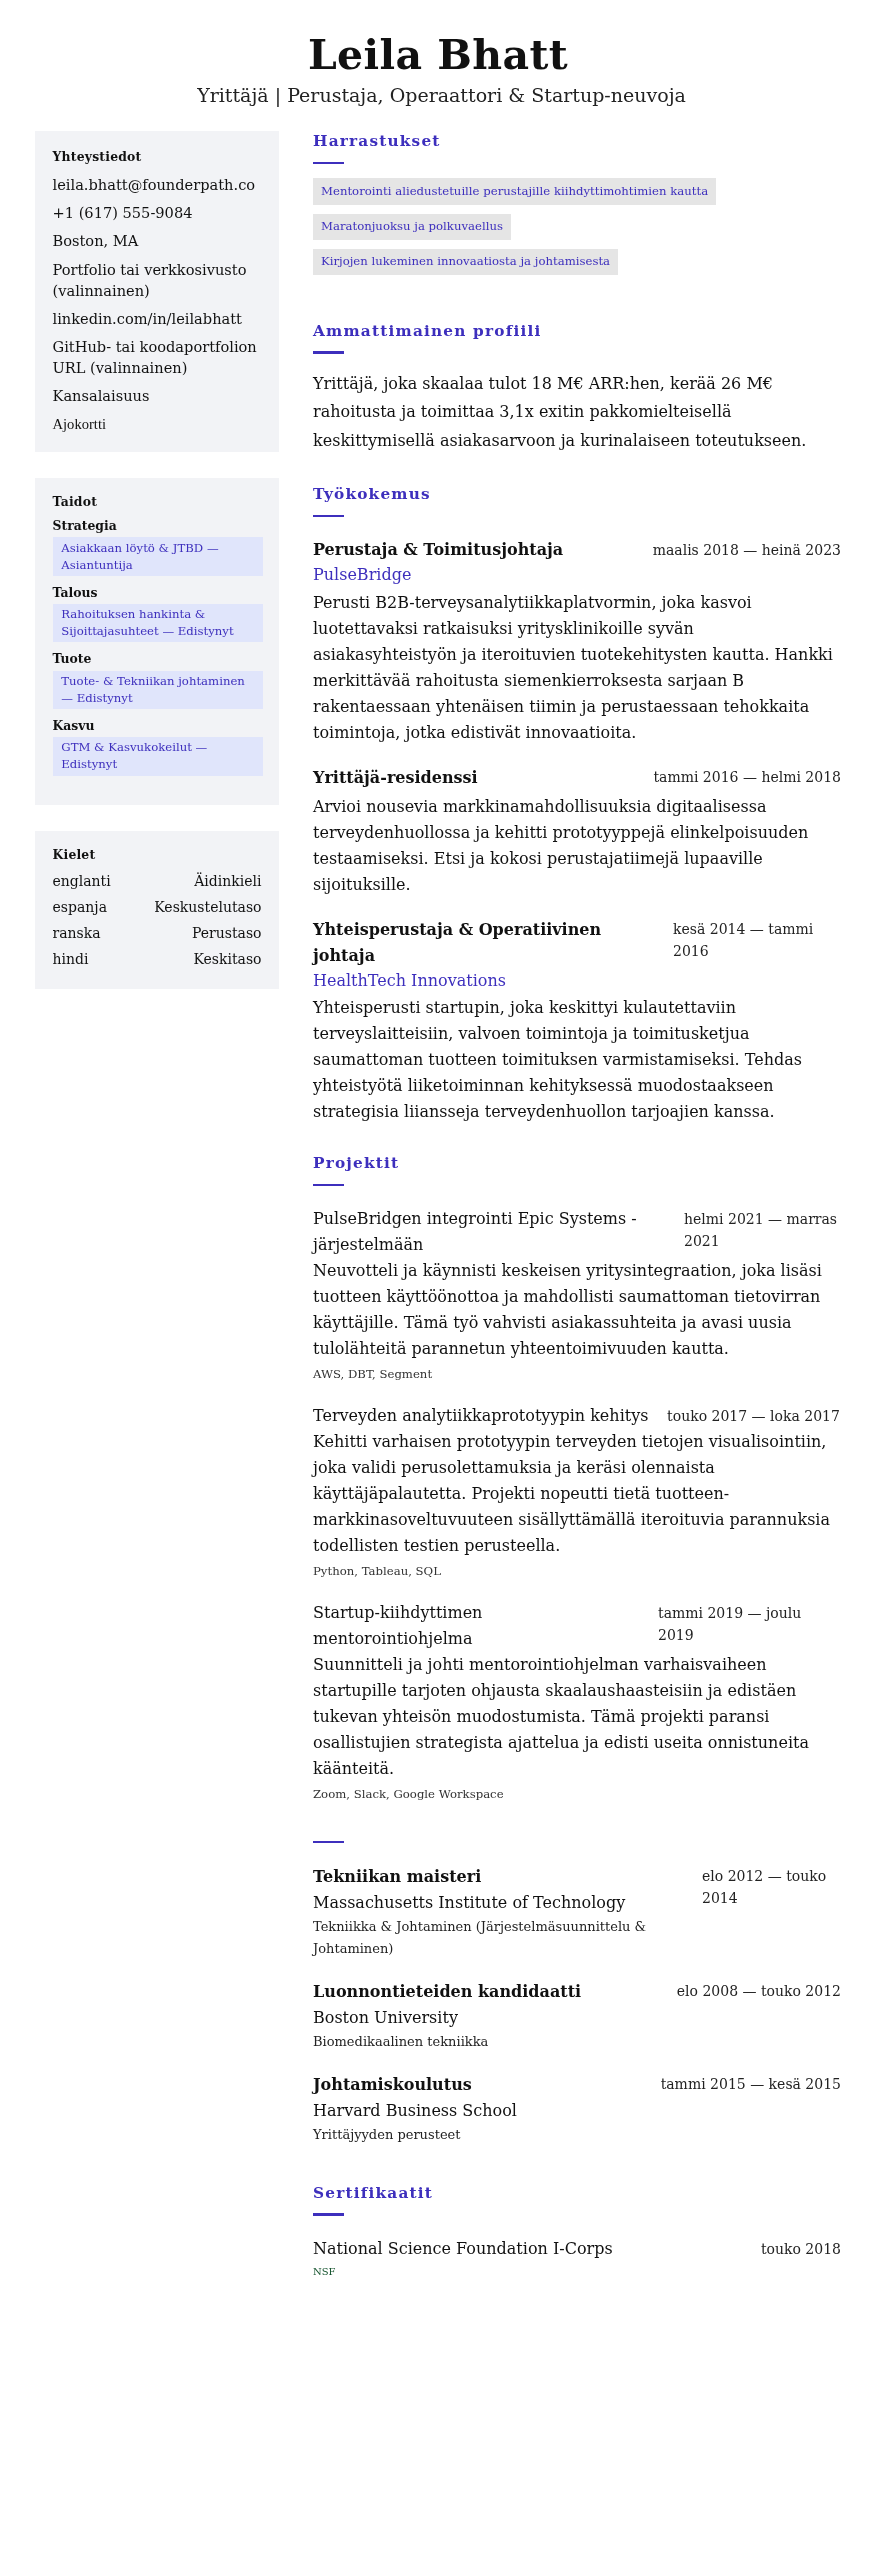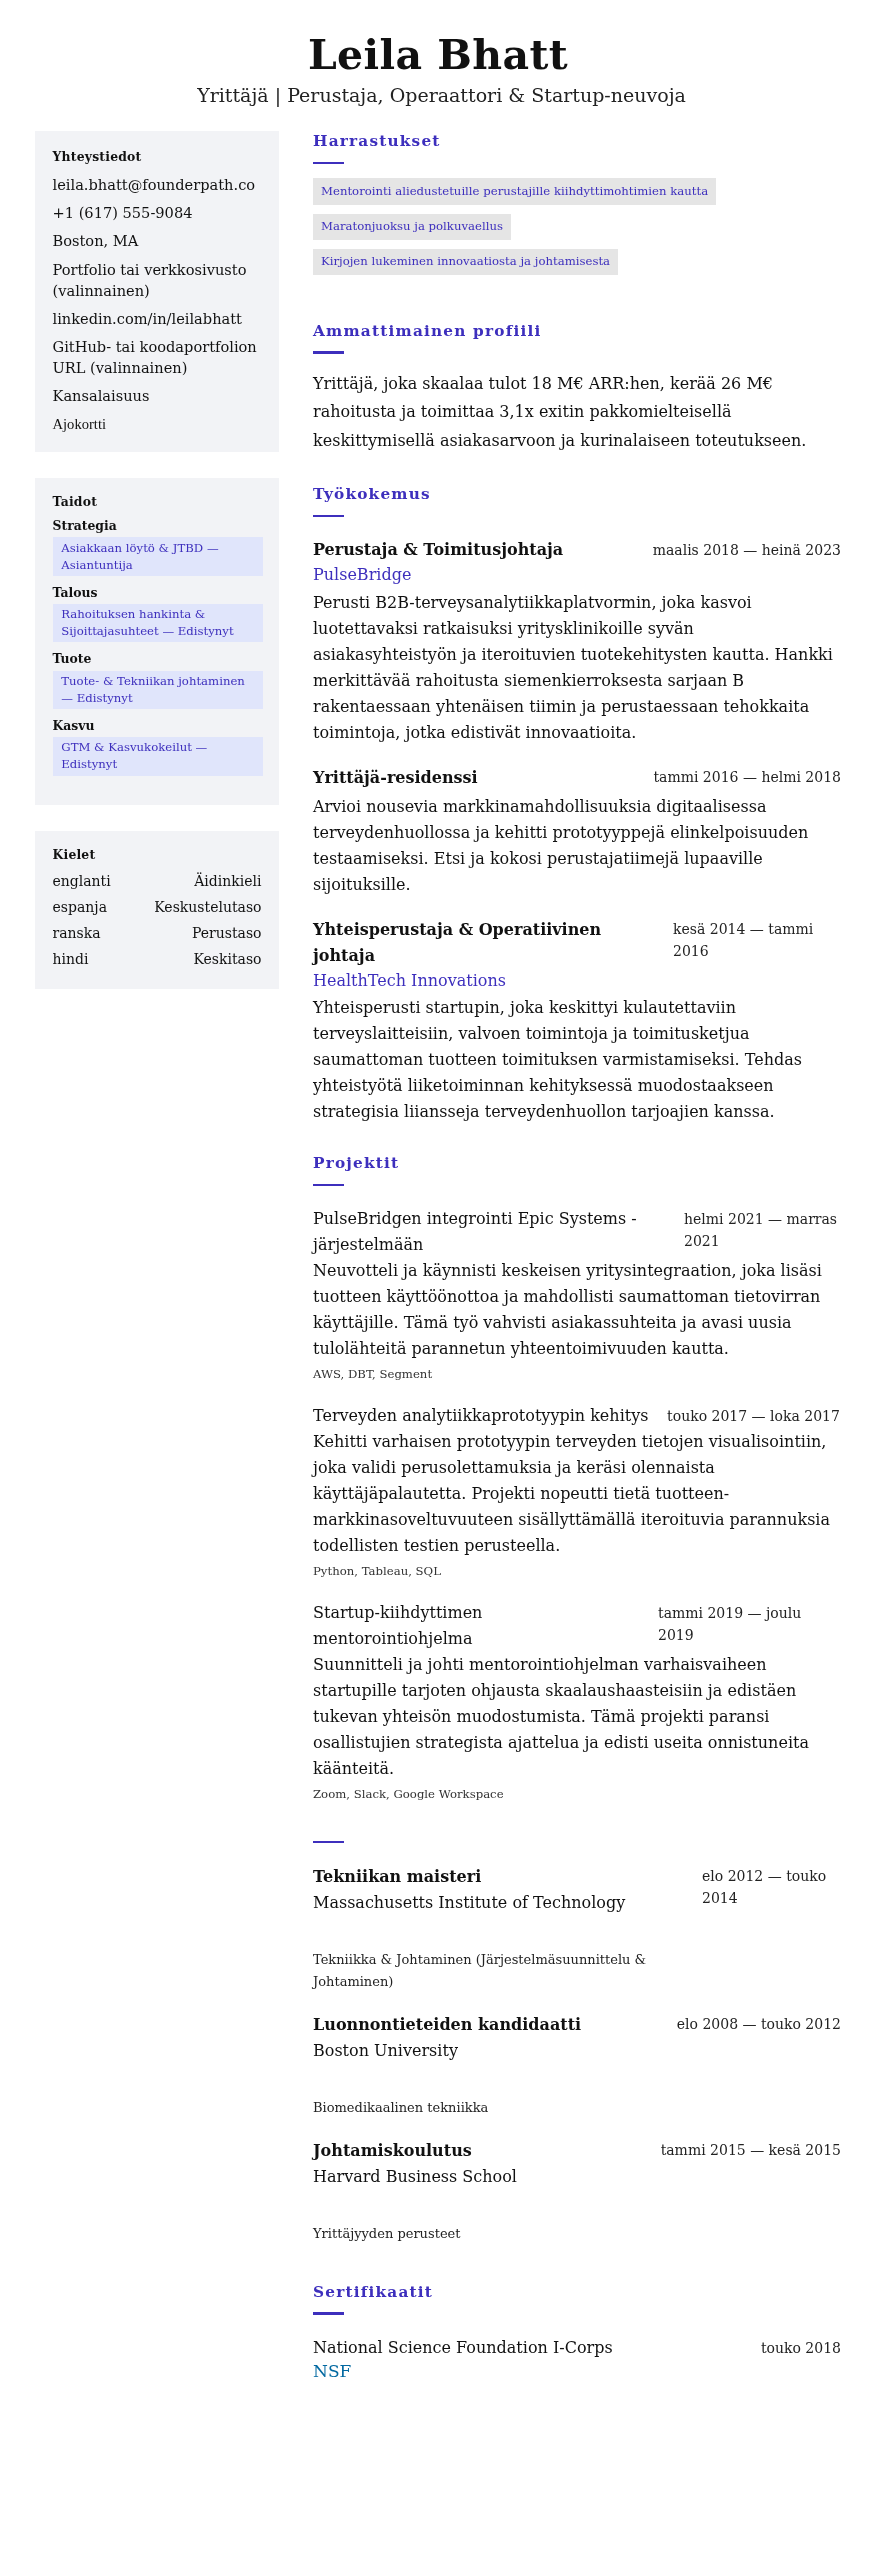--- a/index.html
+++ b/index.html
@@ -40,24 +40,24 @@
     .entry-title { font-size: 16px; font-weight: bold; line-height: 26px; color: #111; }
     .entry-title.light { font-weight: normal; }
     .entry-date { font-size: 14px; line-height: 22px; color: #222; text-align: right; flex-shrink: 0; padding-top: 1.5px; }
     .entry-org { font-size: 16px; line-height: 23.4px; color: #3d2fbd; }
     .entry-desc { font-size: 16px; line-height: 26px; color: #111; margin-top: 2.9px; }
     .entry-tech { font-size: 11.7px; line-height: 19px; color: #333; margin-top: 2.9px; }
 
     .proj-desc { font-size: 16px; line-height: 26px; color: #111; }
 
     .edu-school { font-size: 16px; line-height: 26px; color: #111; }
-    .edu-field { font-size: 13px; line-height: 22px; color: #222; margin-top: 33px; }
+    .edu-field { font-size: 13px; line-height: 22px; color: #222; }
 
     .cert-title { font-size: 16px; line-height: 25px; color: #111; }
-    .cert-org { font-size: 17px; line-height: 22px; color: #0369a1; }
+    .cert-org { font-size: 10px; line-height: 22px; color: #14532d; }
   </style>
 </head>
 <body>
 
 <header class="header">
   <h1 class="name">Leila Bhatt</h1>
   <div class="tagline">Yrittäjä | Perustaja, Operaattori &amp; Startup-neuvoja</div>
 </header>
 
 <div class="layout">

